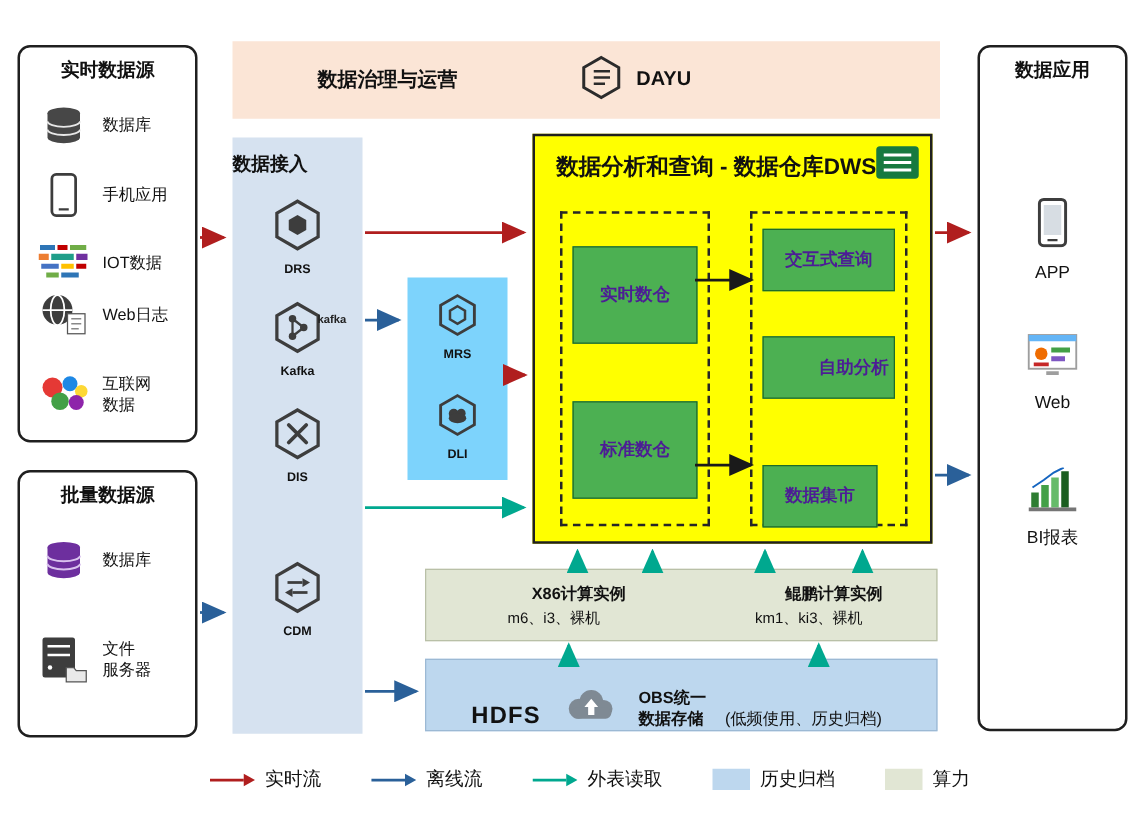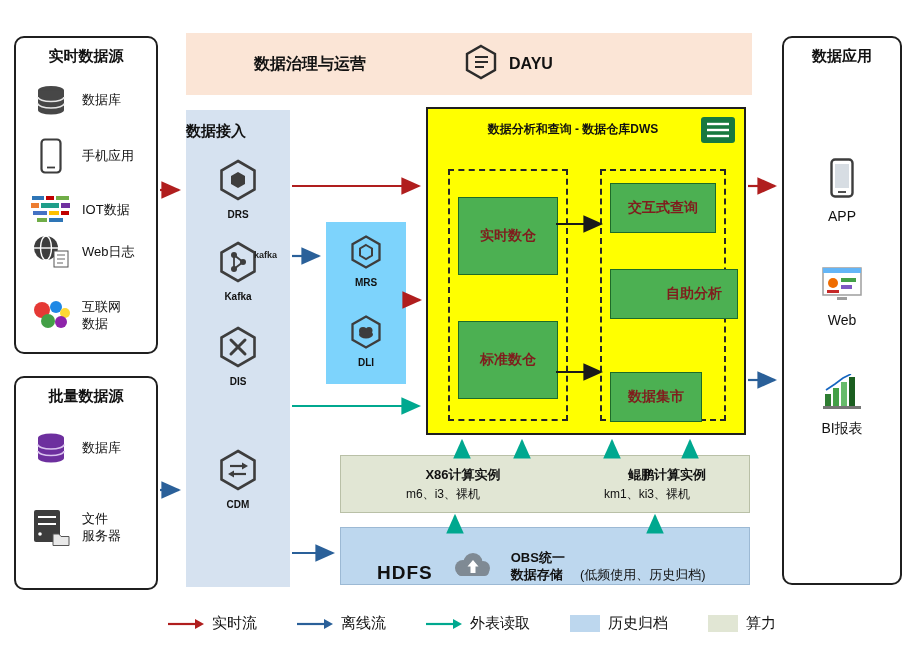--- a/index.html
+++ b/index.html
@@ -14,24 +14,24 @@
   .ingest-col { background: #d6e2f0; }
   .col-title { position: absolute; top: 12px; left: 0; width: 100%; text-align: left; font-weight: bold; font-size: 15px; }
   .svc { position: absolute; left: 0; width: 100%; display: flex; flex-direction: column; align-items: center; gap: 3px; }
   .svc .name { font-weight: bold; font-size: 10px; }
   .kafka-badge { position: absolute; left: 68px; top: 10px; font-size: 9px; font-weight: bold; color: #222; }
   .staging-box { background: #7dd3fc; }
   .banner { background: #fbe5d6; }
   .banner-title { position: absolute; left: 68px; top: 0; height: 100%; display: flex; align-items: center; font-weight: bold; font-size: 16px; }
   .dayu { position: absolute; left: 276px; top: 0; height: 100%; display: flex; align-items: center; gap: 9px; font-weight: bold; font-size: 16px; }
   .dws-box { background: #ffff00; border: 2px solid #1f1f1f; }
-  .dws-title { position: absolute; top: 12px; left: 6px; width: 278px; text-align: center; font-weight: bold; font-size: 12px; }
+  .dws-title { position: absolute; top: 12px; left: 6px; width: 278px; text-align: center; font-weight: bold; font-size: 18px; }
   .dws-icon { position: absolute; top: 7px; right: 8px; }
   .dashed { position: absolute; border: 2px dashed #262626; }
-  .green-box { position: absolute; background: #4cb052; border: 1px solid #1e6b28; display: flex; align-items: center; justify-content: center; font-weight: bold; font-size: 14px; color: #7f1d1d; }
+  .green-box { position: absolute; background: #4cb052; border: 1px solid #1e6b28; display: flex; align-items: center; justify-content: center; font-weight: bold; font-size: 14px; color: #4c1d95; }
   .compute-box { display: flex; align-items: center; background: #e1e6d4; border: 1px solid #b9c0a7; }
   .compute-group { flex: 1; text-align: center; }
   .cg-title { font-weight: bold; font-size: 13px; margin-left: 40px; }
   .cg-sub { font-size: 12px; margin-top: 2px; }
   .hdfs-box { display: flex; align-items: flex-end; background: #bdd7ee; border: 1px solid #9cb9d4; padding-left: 36px; gap: 15px; }
   .hdfs-label { font-weight: bold; font-size: 19px; letter-spacing: 1px; }
   .obs-lines { font-weight: bold; font-size: 13px; line-height: 1.3; }
   .hdfs-note { font-size: 13px; }
   .app-item { position: absolute; left: 0; width: 100%; display: flex; flex-direction: column; align-items: center; gap: 6px; }
   .app-label { font-size: 14px; }
@@ -245,21 +245,21 @@
     <div class="dashed" style="left:172px;top:60px;width:126px;height:252px;"></div>
     <div class="green-box" style="left:30px;top:88px;width:100px;height:78px;">
         <span>实时数仓</span>
       </div>
     <div class="green-box" style="left:30px;top:212px;width:100px;height:78px;justify-content:center;">
         <span>标准数仓</span>
       </div>
     <div class="green-box" style="left:182px;top:74px;width:106px;height:50px;">
         <span>交互式查询</span>
       </div>
-    <div class="green-box" style="left:182px;top:160px;width:128px;height:50px;padding-left:40px;">
+    <div class="green-box" style="left:182px;top:160px;width:106px;height:50px;padding-left:40px;">
         <span>自助分析</span>
       </div>
     <div class="green-box" style="left:182px;top:263px;width:92px;height:50px;justify-content:center;">
         <span>数据集市</span>
       </div>
   </div>
 
   <div class="abs compute-box" style="left:340px;top:455px;width:410px;height:58px;">
     <div class="compute-group">
       <div class="cg-title">X86计算实例</div>

